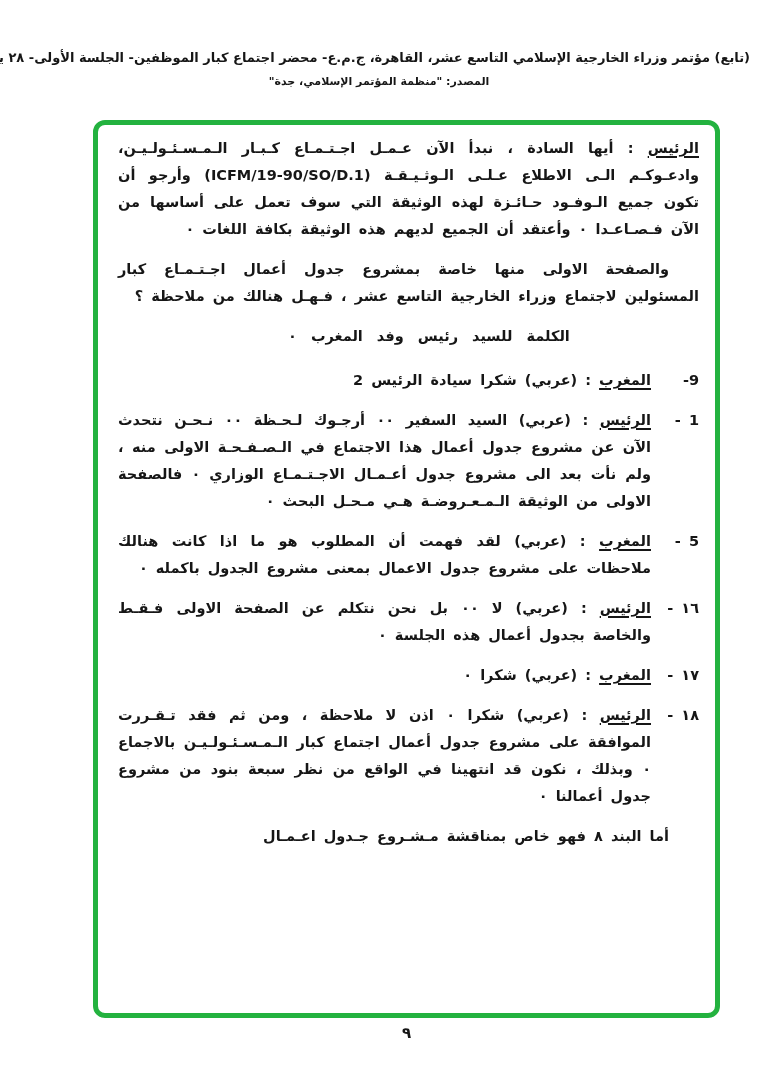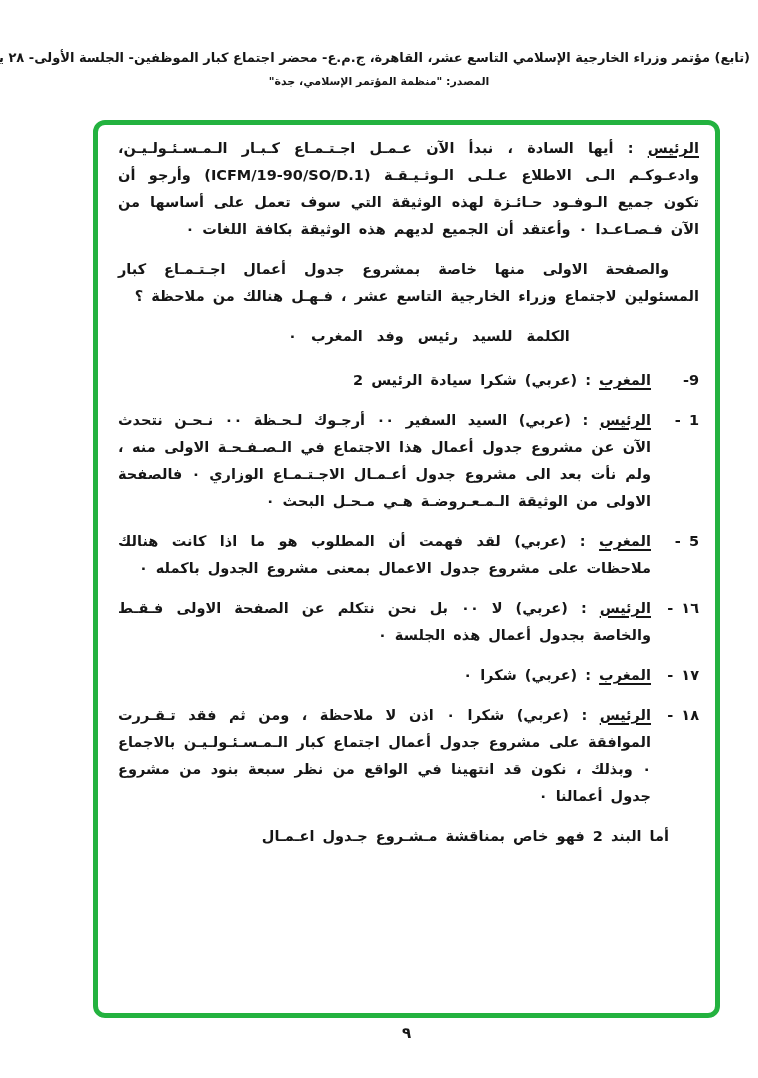--- a/index.html
+++ b/index.html
@@ -95,19 +95,19 @@
     <p class="item"><span class="num">1 -</span><span class="speaker">الرئيس</span><span> : </span><span>(عربي) السيد السفير ٠٠ أرجـوك لـحـظة ٠٠ نـحـن نتحدث الآن عن مشروع جدول أعمال هذا الاجتماع في الـصـفـحـة الاولى منه ، ولم نأت بعد الى مشروع جدول أعـمـال الاجـتـمـاع الوزاري ٠ فالصفحة الاولى من الوثيقة الـمـعـروضـة هـي مـحـل البحث ٠</span></p>
 
     <p class="item"><span class="num">5 -</span><span class="speaker">المغرب</span><span> : </span><span>(عربي) لقد فهمت أن المطلوب هو ما اذا كانت هنالك ملاحظات على مشروع جدول الاعمال بمعنى مشروع الجدول باكمله ٠</span></p>
 
     <p class="item"><span class="num">١٦ -</span><span class="speaker">الرئيس</span><span> : </span><span>(عربي) لا ٠٠ بل نحن نتكلم عن الصفحة الاولى فـقـط والخاصة بجدول أعمال هذه الجلسة ٠</span></p>
 
     <p class="item"><span class="num">١٧ -</span><span class="speaker">المغرب</span><span> : </span><span>(عربي) شكرا ٠</span></p>
 
     <p class="item"><span class="num">١٨ -</span><span class="speaker">الرئيس</span><span> : </span><span>(عربي) شكرا ٠ اذن لا ملاحظة ، ومن ثم فقد تـقـررت الموافقة على مشروع جدول أعمال اجتماع كبار الـمـسـئـولـيـن بالاجماع ٠ وبذلك ، نكون قد انتهينا في الواقع من نظر سبعة بنود من مشروع جدول أعمالنا ٠</span></p>
 
-    <p class="para indent tail">أما البند 2 فهو خاص بمناقشة مـشـروع جـدول اعـمـال</p>
+    <p class="para indent tail">أما البند ٨ فهو خاص بمناقشة مـشـروع جـدول اعـمـال</p>
 
   </div>
 
   <div class="pagenum">٩</div>
 
 </div>
 
 </body></html>

